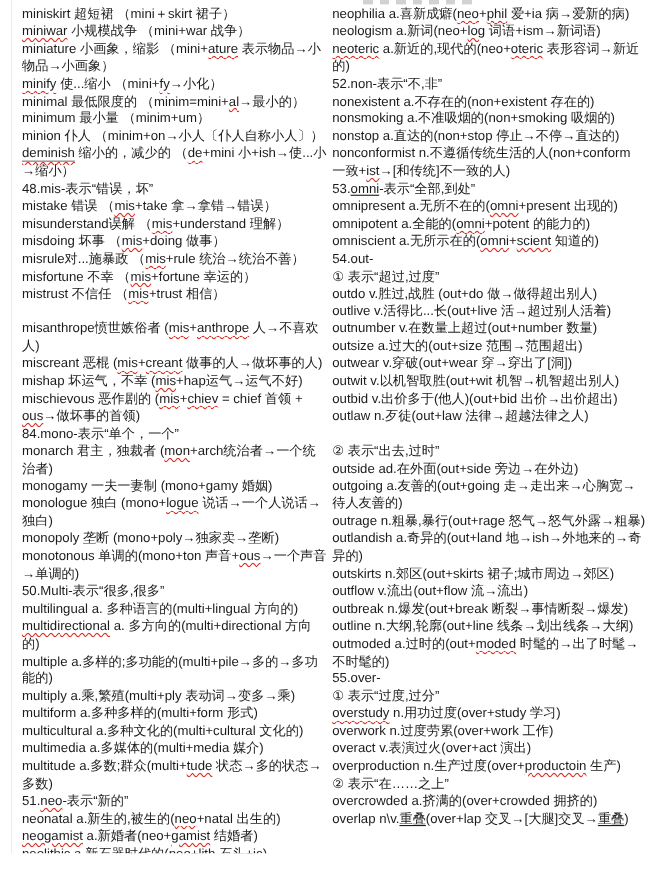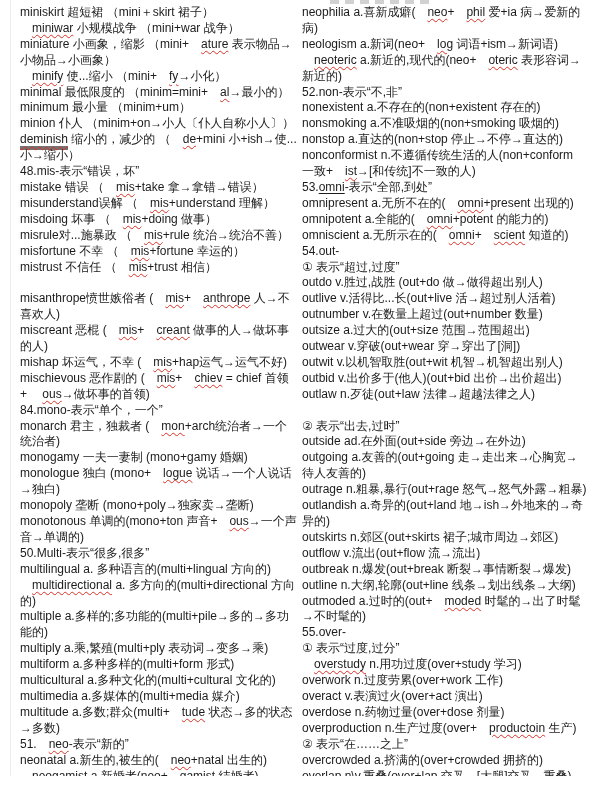--- a/index.html
+++ b/index.html
@@ -8,25 +8,25 @@
         line-height:15.9px;color:#1b1b1b;}
   .edge-line{position:absolute;left:10px;top:0;width:1px;height:100%;background:#ededed;}
   .scan-artifact{position:absolute;left:330px;top:0;width:100px;height:4px;
         background:repeating-linear-gradient(90deg,#b9b9b9 0 9px,transparent 9px 15px);opacity:.65;}
   .col{position:absolute;top:5px;}
   .col-left{left:20px;width:277px;}
   .col-right{left:302px;width:286px;}
   .line{min-height:15.9px;}
   .h{font-weight:normal;}
   .w{text-decoration-line:underline;text-decoration-style:wavy;text-decoration-color:#d93025;
-     text-decoration-thickness:1px;text-underline-offset:2px;margin-left:12px;}
+     text-decoration-thickness:1px;text-underline-offset:2px;}
   .u{text-decoration-line:underline;text-decoration-style:solid;text-decoration-color:#1b1b1b;
      text-decoration-thickness:1px;text-underline-offset:2px;}
   .uw{text-decoration-line:underline;text-decoration-style:wavy;text-decoration-color:#d93025;
-     text-decoration-thickness:1px;text-underline-offset:3px;border-bottom:4px solid #737373;}
+     text-decoration-thickness:1px;text-underline-offset:3px;border-bottom:1px solid #737373;}
   .page-number{position:absolute;left:296px;top:775px;font-size:10px;color:#8a8a8a;}
 </style>
 </head>
 <body>
 
 <div class="page">
   <div class="edge-line"></div>
   <div class="scan-artifact"></div>
   <div class="col col-left">
       <div class="line"><span>miniskirt 超短裙 （mini＋skirt 裙子）</span></div>
@@ -101,20 +101,19 @@
       <div class="line"><span>outskirts n.郊区(out+skirts 裙子;城市周边→郊区)</span></div>
       <div class="line"><span>outflow v.流出(out+flow 流→流出)</span></div>
       <div class="line"><span>outbreak n.爆发(out+break 断裂→事情断裂→爆发)</span></div>
       <div class="line"><span>outline n.大纲,轮廓(out+line 线条→划出线条→大纲)</span></div>
       <div class="line"><span>outmoded a.过时的(out+</span><span class="w">moded</span><span> 时髦的→出了时髦→不时髦的)</span></div>
       <div class="line h"><span>55.over-</span></div>
       <div class="line h"><span>① 表示“过度,过分”</span></div>
       <div class="line"><span class="w">overstudy</span><span> n.用功过度(over+study 学习)</span></div>
       <div class="line"><span>overwork n.过度劳累(over+work 工作)</span></div>
       <div class="line"><span>overact v.表演过火(over+act 演出)</span></div>
-      <div class="line"><span>overdose n.药物过量(over+dose 剂量)</span></div>
       <div class="line"><span>overproduction n.生产过度(over+</span><span class="w">productoin</span><span> 生产)</span></div>
       <div class="line h"><span>② 表示“在……之上”</span></div>
       <div class="line"><span>overcrowded a.挤满的(over+crowded 拥挤的)</span></div>
       <div class="line"><span>overlap n\v.</span><span class="u">重叠</span><span>(over+lap 交叉→[大腿]交叉→</span><span class="u">重叠</span><span>)</span></div>
     </div>
   <div class="page-number">8</div>
 </div>
 
 </body></html>

